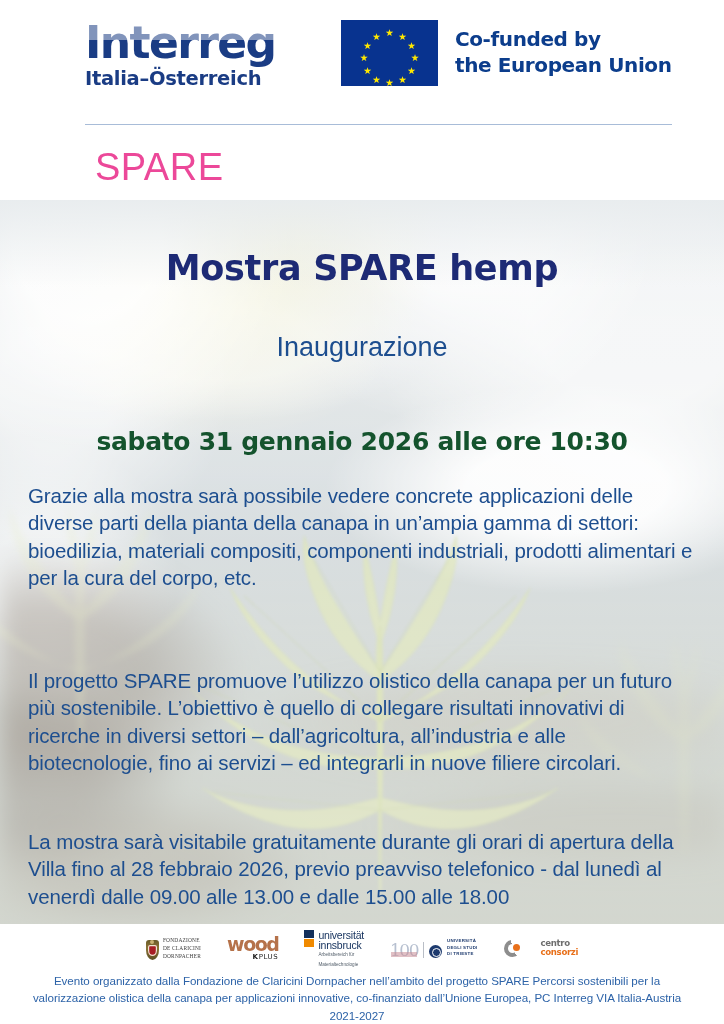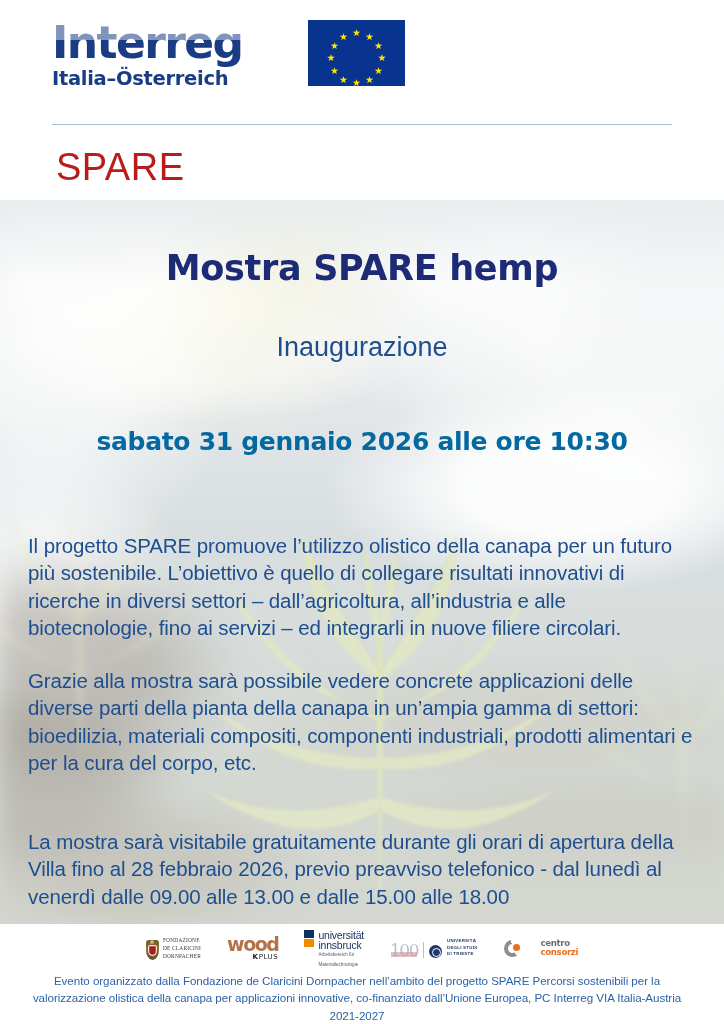--- a/index.html
+++ b/index.html
@@ -7,20 +7,21 @@
   body {
     width:724px; height:1024px;
     font-family:"Liberation Sans", sans-serif;
     position:relative; overflow:hidden;
   }
 
   
   .header {
     height:160px; background:#ffffff; position:relative;
     padding:18px 52px 0 52px;
+    margin-left:33px;
   }
   .logo-row { display:flex; align-items:flex-start; gap:40px; height:78px; }
 
   .interreg-logo { position:relative; width:216px; padding-top:4px; }
   .interreg-word {
     font-family:"DejaVu Sans", sans-serif;
     font-weight:bold; font-size:44px; letter-spacing:-1.6px;
     color:#1a3c84; line-height:0.95; position:relative; display:inline-block;
   }
   .interreg-word .overlay {
@@ -45,22 +46,22 @@
     font-family:"DejaVu Sans", sans-serif;
     font-weight:bold; font-size:20px; line-height:1.28; color:#0c3d8c;
     letter-spacing:-0.4px; white-space:nowrap;
   }
 
   .divider {
     position:absolute; left:52px; right:52px; top:124px;
     height:1px; background:#a8bcd8;
   }
   .spare-title {
-    position:absolute; left:56px; top:146px;
-    font-size:38px; color:#b91c1c; letter-spacing:0.5px;
+    position:absolute; left:62px; top:146px;
+    font-size:38px; color:#ec4899; letter-spacing:0.5px;
     font-family:"Liberation Sans", sans-serif; font-weight:400;
   }
 
   
   .poster {
     position:absolute; left:0; top:200px; width:724px; height:724px;
     overflow:hidden; background:#c3ccd2;
   }
   .bg-layer { position:absolute; inset:0; }
 
@@ -119,21 +120,21 @@
     font-family:"DejaVu Sans", sans-serif;
     font-weight:bold; font-size:35px; color:#1d2a75; letter-spacing:-0.3px;
   }
   .title-sub {
     text-align:center; margin-top:44px;
     font-size:27px; color:#1d4e8f; font-weight:400;
   }
   .event-date {
     text-align:center; margin-top:64px;
     font-family:"DejaVu Sans", sans-serif;
-    font-weight:bold; font-size:25px; color:#0369a1; letter-spacing:-0.3px;
+    font-weight:bold; font-size:25px; color:#14532d; letter-spacing:-0.3px;
   }
   .event-place {
     text-align:center; margin-top:5px;
     font-size:25px; color:#1d4e8f; font-weight:400;
   }
 
   .body-text { padding:0 6px; }
   .para {
     font-size:20.5px; line-height:1.33; color:#1d4e8f;
     margin-top:26px; letter-spacing:-0.1px;
@@ -271,20 +272,24 @@
         <span class="eu-star" style="left:65.5px;top:20.5px;">★</span>
         <span class="eu-star" style="left:69px;top:33px;">★</span>
         <span class="eu-star" style="left:65.5px;top:45.5px;">★</span>
         <span class="eu-star" style="left:56.5px;top:54.5px;">★</span>
         <span class="eu-star" style="left:43.5px;top:58px;">★</span>
         <span class="eu-star" style="left:30.5px;top:54.5px;">★</span>
         <span class="eu-star" style="left:21.5px;top:45.5px;">★</span>
         <span class="eu-star" style="left:18px;top:33px;">★</span>
         <span class="eu-star" style="left:21.5px;top:20.5px;">★</span>
         <span class="eu-star" style="left:30.5px;top:11.5px;">★</span>
+      </div>
+      <div class="eu-text">
+        <div>Co-funded by</div>
+        <div>the European Union</div>
       </div>
     </div>
   </div>
 
   <div class="divider"></div>
   <div class="spare-title">SPARE</div>
 </div>
 
 <div class="poster">
 
@@ -345,22 +350,22 @@
 
   <div class="bg-layer bg-wash"></div>
   <div class="bg-layer bg-top-fade"></div>
 
   <div class="content">
     <div class="title-main">Mostra SPARE hemp</div>
     <div class="title-sub">Inaugurazione</div>
     <div class="event-date">sabato 31 gennaio 2026 alle ore 10:30</div>
 
     <div class="body-text">
+      <p class="para">Grazie alla mostra sarà possibile vedere concrete applicazioni delle diverse parti della pianta della canapa in un’ampia gamma di settori: bioedilizia, materiali compositi, componenti industriali, prodotti alimentari e per la cura del corpo, etc.</p>
       <p class="para first">Il progetto SPARE promuove l’utilizzo olistico della canapa per un futuro più sostenibile. L’obiettivo è quello di collegare risultati innovativi di ricerche in diversi settori – dall’agricoltura, all’industria e alle biotecnologie, fino ai servizi – ed integrarli in nuove filiere circolari.</p>
-      <p class="para">Grazie alla mostra sarà possibile vedere concrete applicazioni delle diverse parti della pianta della canapa in un’ampia gamma di settori: bioedilizia, materiali compositi, componenti industriali, prodotti alimentari e per la cura del corpo, etc.</p>
       <p class="para gap-big">La mostra sarà visitabile gratuitamente durante gli orari di apertura della Villa fino al 28 febbraio 2026, previo preavviso telefonico - dal lunedì al venerdì dalle 09.00 alle 13.00 e dalle 15.00 alle 18.00</p>
 
     </div>
   </div>
 </div>
 
 <div class="footer">
   <div class="footer-logos">
 
     <div class="lg lg-fond">

